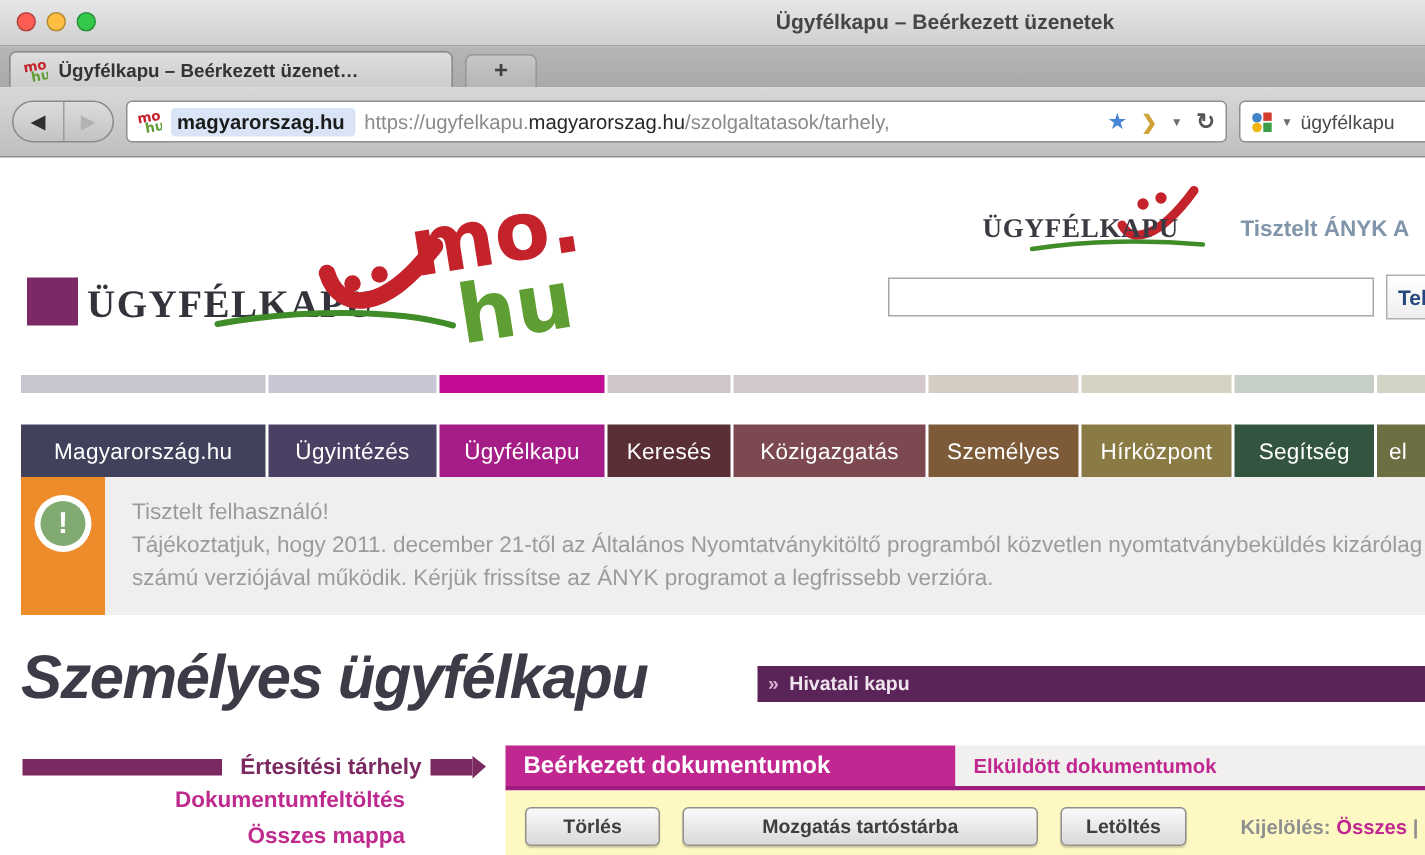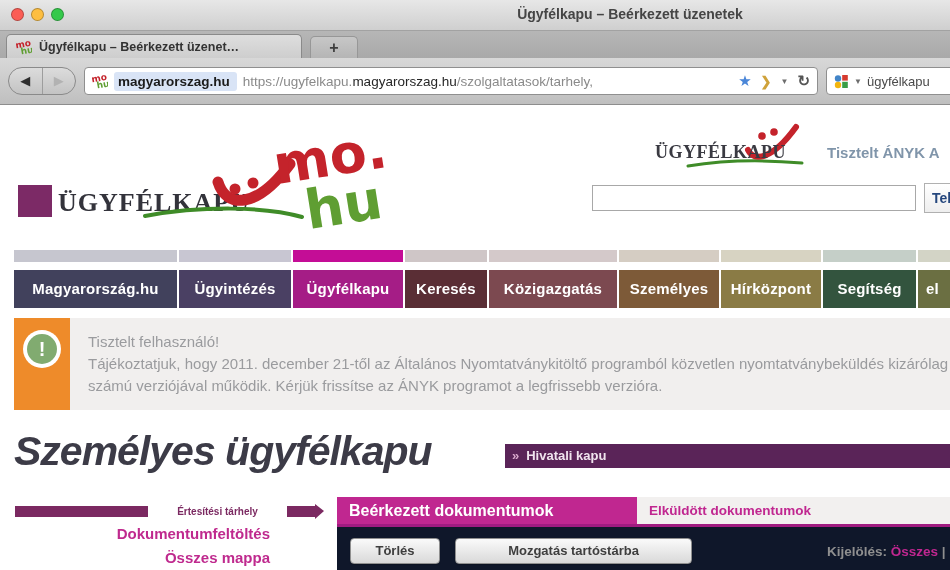--- a/index.html
+++ b/index.html
@@ -55,22 +55,22 @@
   .minilogo{position:absolute;left:650px;top:16px;overflow:visible;}
   .greeting{position:absolute;left:827px;top:38px;font-size:15px;font-weight:bold;color:#8095aa;white-space:nowrap;}
   .hdr-input{position:absolute;left:592px;top:79px;width:324px;height:26px;border:1px solid #a8a8a8;
              box-sizing:border-box;background:#fff;font-size:14px;padding:0 6px;}
   .hdr-btn{position:absolute;left:924px;top:77px;width:70px;height:30px;background:linear-gradient(#ffffff,#eeeeee);
            border:1px solid #b0b0b0;box-sizing:border-box;font-size:14px;font-weight:bold;color:#25477d;
            text-align:left;padding-left:7px;line-height:28px;}
   
   .sitenav{position:absolute;left:14px;top:144px;display:flex;gap:2px;}
   .site-tab .strip{height:12px;}
-  .site-tab .tab-body{height:38px;margin-top:8px;line-height:38px;text-align:center;
-                      color:#fff;font-size:15px;font-weight:bold;letter-spacing:.2px;white-space:nowrap;overflow:hidden;}
+  .site-tab .tab-body{height:38px;margin-top:21px;line-height:38px;text-align:center;
+                      color:#fff;font-size:15px;font-weight:normal;letter-spacing:.2px;white-space:nowrap;overflow:hidden;}
   .t1{width:163px;} .t1 .strip{background:#c6c6cf;} .t1 .tab-body{background:#41415c;}
   .t2{width:112px;} .t2 .strip{background:#c8c6d2;} .t2 .tab-body{background:#4a4063;}
   .t3{width:110px;} .t3 .strip{background:#c40d96;} .t3 .tab-body{background:#a51d86;}
   .t4{width:82px;}  .t4 .strip{background:#cfc6c7;} .t4 .tab-body{background:#5a2e35;}
   .t5{width:128px;} .t5 .strip{background:#d4c9ca;} .t5 .tab-body{background:#7c4950;}
   .t6{width:100px;} .t6 .strip{background:#d5cdc3;} .t6 .tab-body{background:#7d5a38;}
   .t7{width:100px;} .t7 .strip{background:#d7d3c2;} .t7 .tab-body{background:#8a7b45;}
   .t8{width:93px;}  .t8 .strip{background:#c5cfc8;} .t8 .tab-body{background:#33543e;}
   .t9{width:60px;}  .t9 .strip{background:#d3d4c6;} .t9 .tab-body{background:#6b6f42;text-align:left;padding-left:8px;}
   
@@ -83,33 +83,33 @@
   .notice-body div{font-size:15px;line-height:22px;color:#9a9b9e;white-space:nowrap;}
   
   .heading{position:absolute;left:14px;top:322px;font-size:41px;font-weight:bold;font-style:italic;
            color:#3c3b47;letter-spacing:-1px;white-space:nowrap;}
   .hivatali{position:absolute;left:505px;top:338px;width:445px;height:24px;background:#5a2458;
             line-height:24px;padding-left:7px;box-sizing:border-box;font-size:13px;font-weight:bold;color:#f0e4ee;}
   .hivatali .arr{color:#d9a9cd;margin-right:7px;font-size:13px;}
   
   .sb-row{position:absolute;left:15px;top:396px;width:300px;height:18px;display:flex;align-items:center;}
   .sb-bar{width:133px;height:11px;background:#7b2961;flex:none;}
-  .sb-active-label{flex:1;text-align:center;font-size:10px;font-weight:bold;color:#7b2961;padding:0 6px;white-space:nowrap;}
+  .sb-active-label{flex:1;text-align:right;font-size:15px;font-weight:bold;color:#7b2961;padding:0 6px;white-space:nowrap;}
   .sb-arrow{width:28px;height:11px;background:#7b2961;position:relative;flex:none;}
   .sb-arrow:after{content:'';position:absolute;left:28px;top:-2px;border-left:9px solid #7b2961;
                   border-top:7px solid transparent;border-bottom:8px solid transparent;}
   .sb-link{position:absolute;left:0;width:270px;text-align:right;font-size:15px;font-weight:bold;color:#bf2a8e;white-space:nowrap;}
   .sb-link.l1{top:419px;} .sb-link.l2{top:443px;}
   
   .ctab-active{position:absolute;left:337px;top:391px;width:300px;height:27px;background:#c02790;
                color:#fff;font-size:16px;font-weight:bold;line-height:27px;padding-left:12px;box-sizing:border-box;}
   .ctab{position:absolute;left:637px;top:391px;width:313px;height:27px;background:#f2f0ef;
         color:#c02790;font-size:13.5px;font-weight:bold;line-height:27px;padding-left:12px;box-sizing:border-box;}
   .ctab-underline{position:absolute;left:337px;top:418px;width:613px;height:3px;background:#a01b80;}
-  .panel{position:absolute;left:337px;top:421px;width:613px;height:43px;background:#0f172a;}
+  .panel{position:absolute;left:337px;top:421px;width:613px;height:43px;background:#fef9c3;}
   .pbtn{position:absolute;top:11px;height:26px;background:linear-gradient(#fafafa,#d9d9d9);border:1px solid #8f8f8f;
         border-radius:4px;box-sizing:border-box;font-size:13px;font-weight:bold;color:#3e3e3e;text-align:center;
         line-height:24px;box-shadow:0 1px 1px rgba(0,0,0,.18);font-family:"Liberation Sans",sans-serif;}
   .pbtn.b1{left:13px;width:90px;}
   .pbtn.b2{left:118px;width:237px;}
   .pbtn.b3{left:370px;width:84px;}
   .selection{position:absolute;left:490px;top:17px;font-size:13.5px;color:#8f8f8f;font-weight:bold;white-space:nowrap;}
   .selection .all{color:#c02790;}
   svg{display:block;}
 </style>
@@ -258,20 +258,21 @@
     <div class="sb-link l1">Dokumentumfeltöltés</div>
     <div class="sb-link l2">Összes mappa</div>
 
     <div class="ctab-active">Beérkezett dokumentumok</div>
     <div class="ctab">Elküldött dokumentumok</div>
     <div class="ctab-underline"></div>
 
     <div class="panel">
       <div class="pbtn b1">Törlés</div>
       <div class="pbtn b2">Mozgatás tartóstárba</div>
+      <div class="pbtn b3">Letöltés</div>
       <div class="selection">
         <span>Kijelölés:</span>
         <span class="all">Összes</span>
         <span>|</span>
       </div>
     </div>
 
   </div>
 </div>
 

